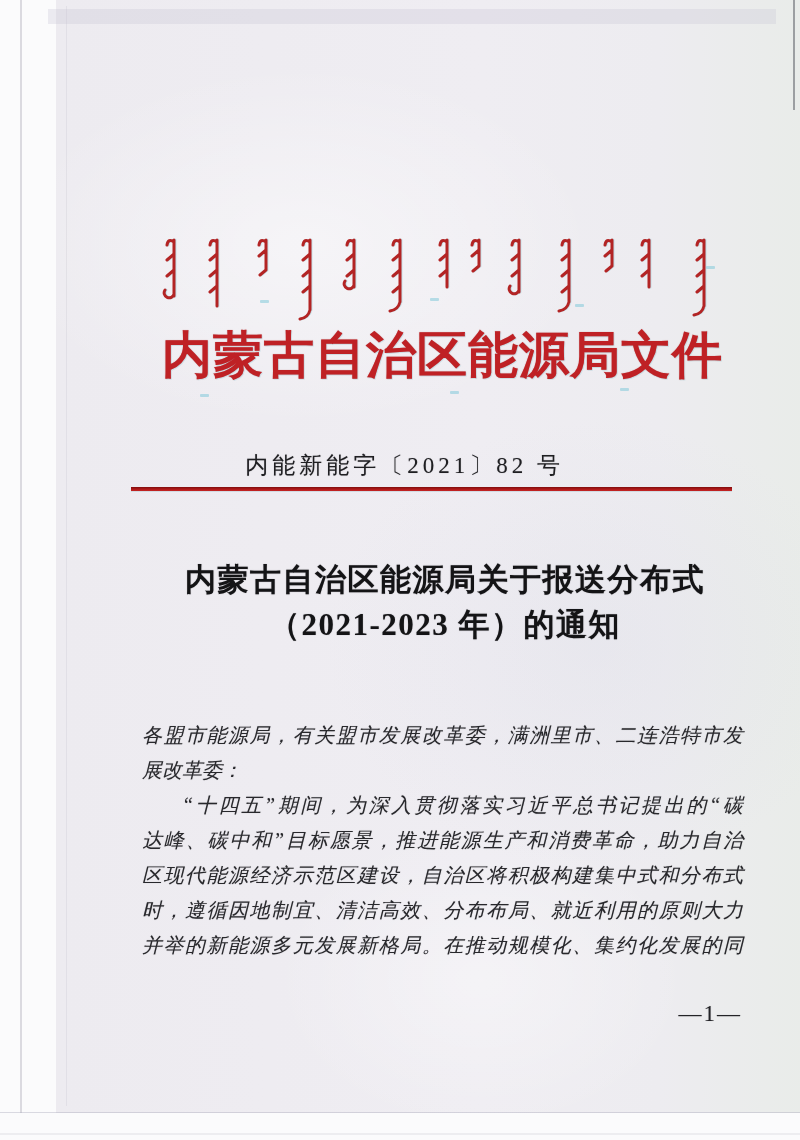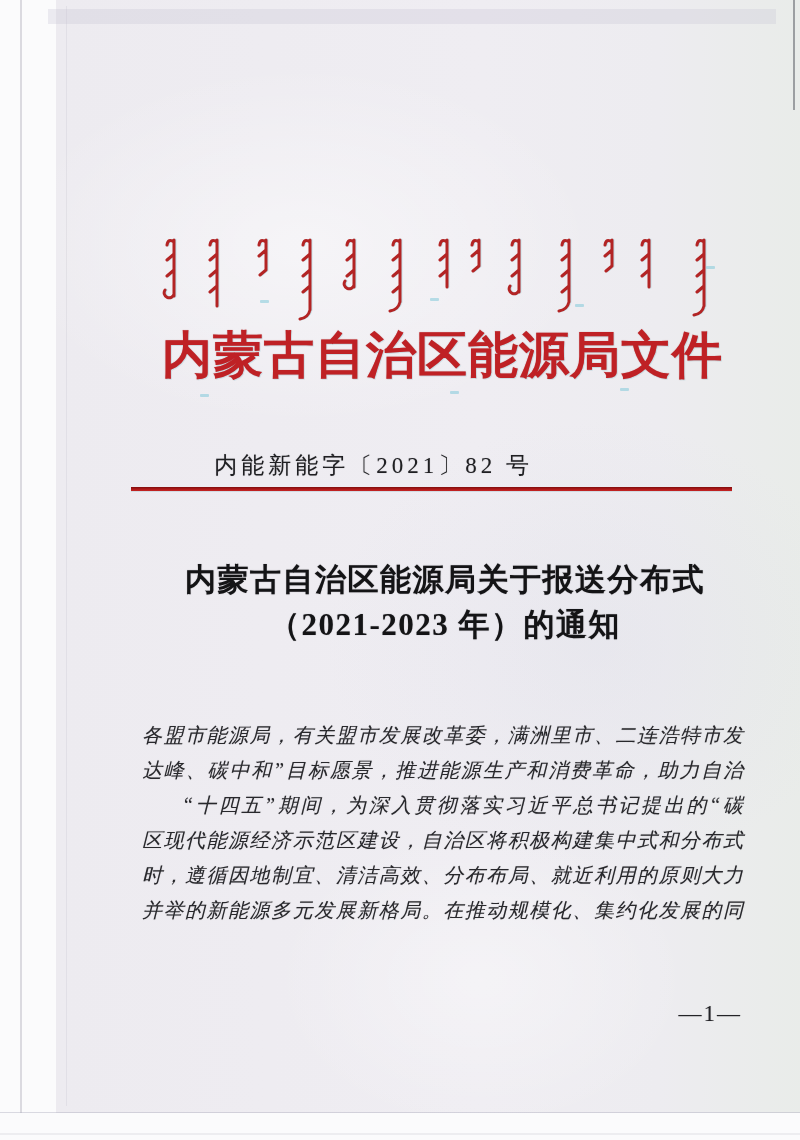--- a/index.html
+++ b/index.html
@@ -47,20 +47,21 @@
     text-shadow:1px 1px 0 rgba(140,205,220,.28), 0 0 1px rgba(150,25,25,.55);
     white-space:nowrap;
   }
   .doc-number{
     position:absolute;left:0;top:450px;width:635px;
     text-align:center;
     font-size:23px;letter-spacing:4px;
     color:#1f1f22;
     text-shadow:0 0 1px rgba(50,50,55,.35);
     white-space:nowrap;
+    padding-left:31px;
   }
   .red-rule{
     position:absolute;left:75px;top:487px;width:601px;height:4px;
     background:linear-gradient(180deg,#7e0e0e 0%,#a81616 45%,#c62525 100%);
     box-shadow:0 1px 0 rgba(160,190,200,.35);
   }
 
   
   .headline{
     position:absolute;left:0;top:557px;width:778px;
@@ -142,22 +143,23 @@
 
   <div class="red-rule"></div>
 
   <div class="headline" id="headline">
       <div class="hl-line">内蒙古自治区能源局关于报送分布式</div>
       <div class="hl-line">（2021-2023 年）的通知</div>
     </div>
 
   <div class="bodytext" id="bodytext">
       <div class="line j">各盟市能源局，有关盟市发展改革委，满洲里市、二连浩特市发</div>
+      <div class="line">展改革委：</div>
+      <div class="line j indent">“十四五”期间，为深入贯彻落实习近平总书记提出的“碳</div>
       <div class="line j">达峰、碳中和”目标愿景，推进能源生产和消费革命，助力自治</div>
-      <div class="line j indent">“十四五”期间，为深入贯彻落实习近平总书记提出的“碳</div>
       <div class="line j">区现代能源经济示范区建设，自治区将积极构建集中式和分布式</div>
       <div class="line j">时，遵循因地制宜、清洁高效、分布布局、就近利用的原则大力</div>
       <div class="line j">并举的新能源多元发展新格局。在推动规模化、集约化发展的同</div>
     </div>
 
   <div class="page-number">—1—</div>
 
   <div class="cyan-dash" style="left:204px;top:300px;"></div>
   <div class="cyan-dash" style="left:374px;top:298px;"></div>
   <div class="cyan-dash" style="left:519px;top:304px;"></div>

